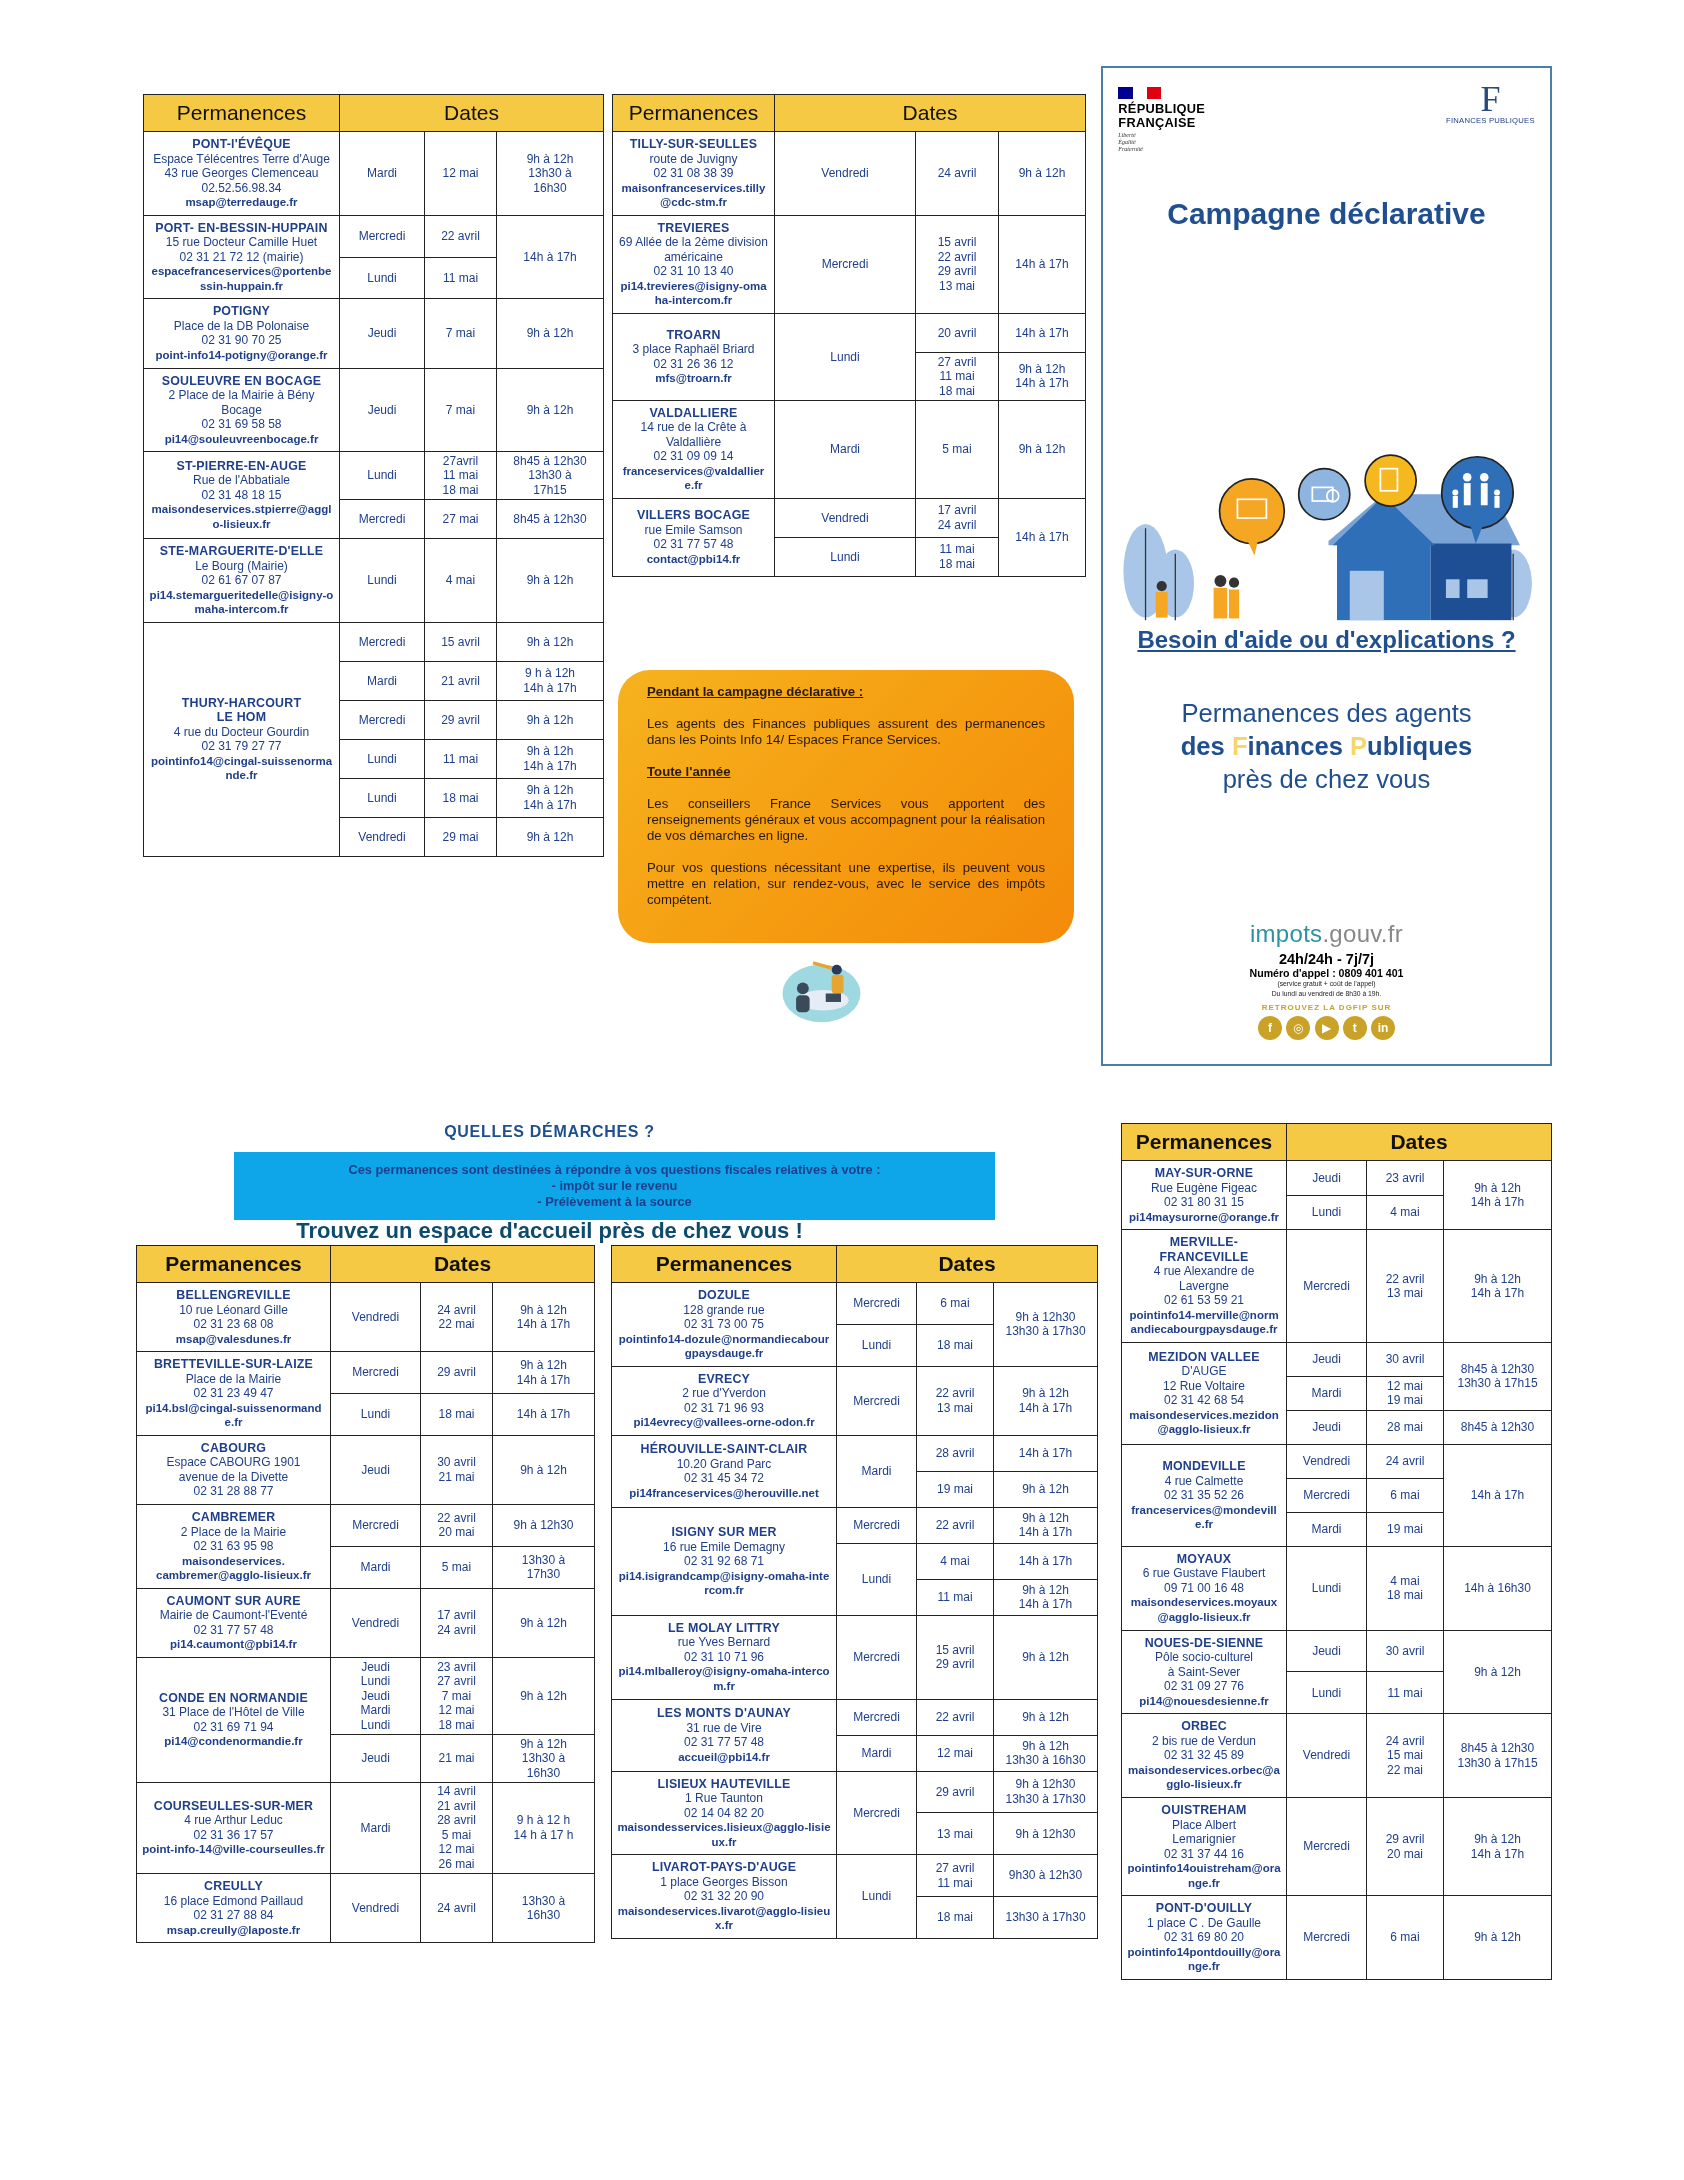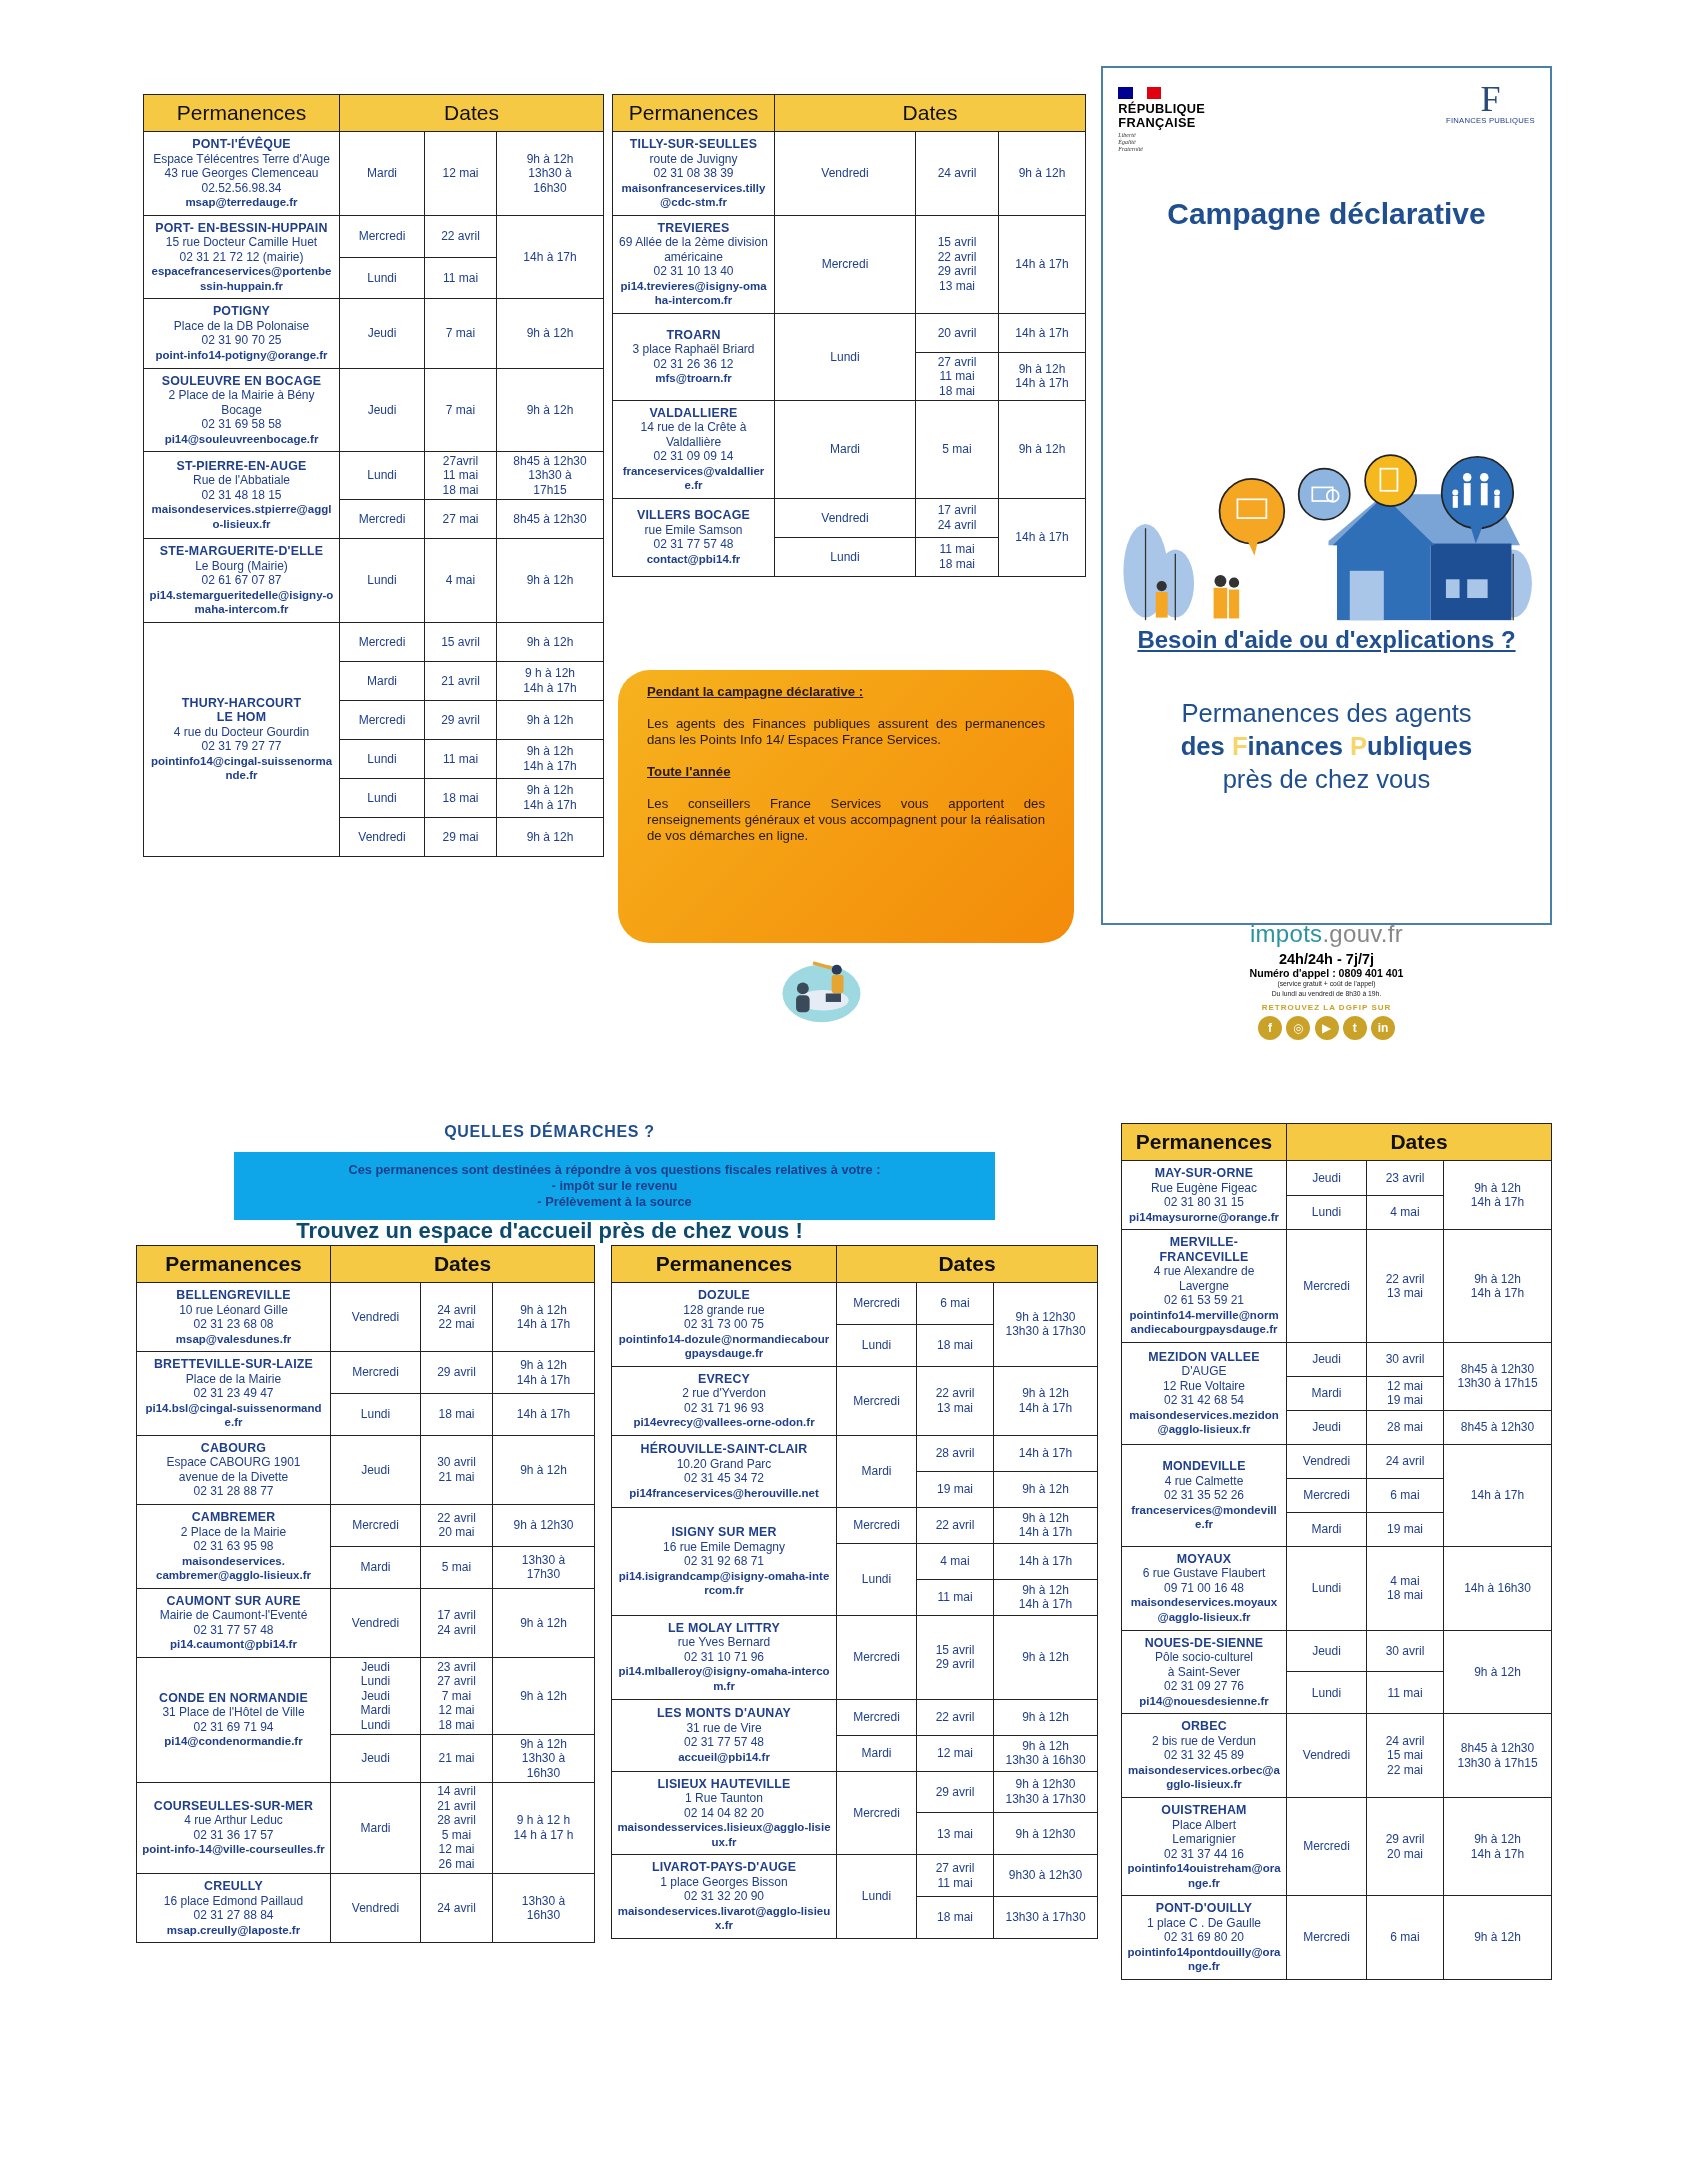--- a/index.html
+++ b/index.html
@@ -18,21 +18,21 @@
   
   .infobox { position: absolute; left: 618px; top: 670px; width: 456px; height: 273px; border-radius: 32px;
     background: linear-gradient(135deg, #f6b21f 0%, #f59a10 60%, #f38b0a 100%); padding: 13.6px 29px 13.6px 29px;
     color: #2a1a0a; font-size: 13.2px; line-height: 16px; text-align: justify; }
   .infobox h4 { font-size: 13.2px; font-weight: bold; text-decoration: underline; margin-bottom: 16px; }
   .infobox p { margin-bottom: 16px; }
 
   .helpdesk-illus { position: absolute; left: 779px; top: 946px; width: 85px; height: 78px; }
 
   
-  .flyer { position: absolute; left: 1101px; top: 66px; width: 451px; height: 859px; border: 2.6px solid #4a7fa8; background: #fff; }
+  .flyer { position: absolute; left: 1101px; top: 66px; width: 451px; height: 1000px; border: 2.6px solid #4a7fa8; background: #fff; }
   .rf-logo { position: absolute; left: 15.3px; top: 19px; }
   .rf-flag { width: 43px; height: 12px; display: flex; }
   .rf-flag span { flex: 1; }
   .rf-title { font-weight: bold; font-size: 12.8px; color: #000; line-height: 13.6px; margin-top: 3.4px; letter-spacing: 0.3px; }
   .rf-motto { font-family: "Liberation Serif", serif; font-style: italic; font-size: 6px; color: #333; line-height: 6.8px; margin-top: 2.6px; }
   .fp-logo { position: absolute; right: 15.3px; top: 13.6px; text-align: center; }
   .fp-mark { font-family: "Liberation Serif", serif; font-size: 36px; color: #2a4a7a; line-height: 34px; }
   .fp-label { font-family: Liberation Sans, sans-serif; font-size: 7.7px; color: #1f3f8a; letter-spacing: 0.2px; }
 
   .campaign-title { position: absolute; top: 126px; left: 0; width: 100%; text-align: center; font-weight: bold; font-size: 30px; line-height: 39px; color: #1f4f8f; }
@@ -287,20 +287,21 @@
 18 mai</td>
       </tr>
     </tbody>
 </table>
 
 <div class="infobox">
   <h4>Pendant la campagne déclarative :</h4>
   <p>Les agents des Finances publiques assurent des permanences dans les Points Info 14/ Espaces France Services.</p>
   <h4>Toute l'année</h4>
   <p>Les conseillers France Services vous apportent des renseignements généraux et vous accompagnent pour la réalisation de vos démarches en ligne.</p>
+  <p>Pour vos questions nécessitant une expertise, ils peuvent vous mettre en relation, sur rendez-vous, avec le service des impôts compétent.</p>
 </div>
 
 <div class="helpdesk-illus">
   <svg width="85" height="78" viewBox="0 0 100 92">
     <ellipse cx="50" cy="56" rx="46" ry="34" fill="#9ed8e0"></ellipse>
     <ellipse cx="52" cy="64" rx="30" ry="12" fill="#e6ecf5"></ellipse>
     <circle cx="68" cy="28" r="6" fill="#2a3a5a"></circle>
     <rect x="62" y="34" width="14" height="22" rx="4" fill="#e6a530"></rect>
     <circle cx="28" cy="50" r="7" fill="#3a4a5a"></circle>
     <rect x="20" y="58" width="16" height="20" rx="5" fill="#3a4a5a"></rect>

